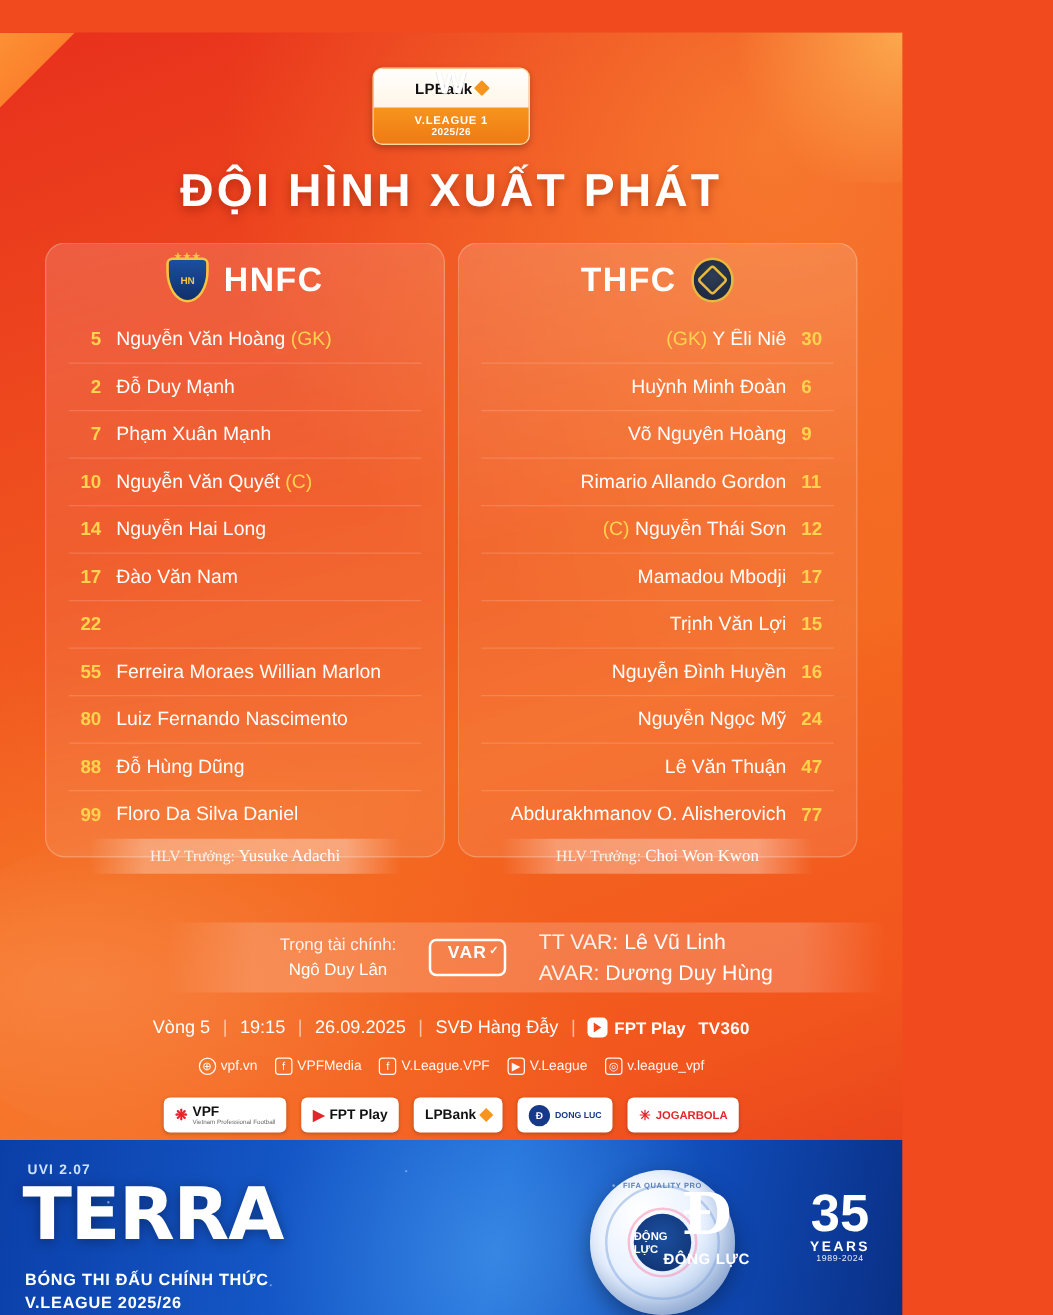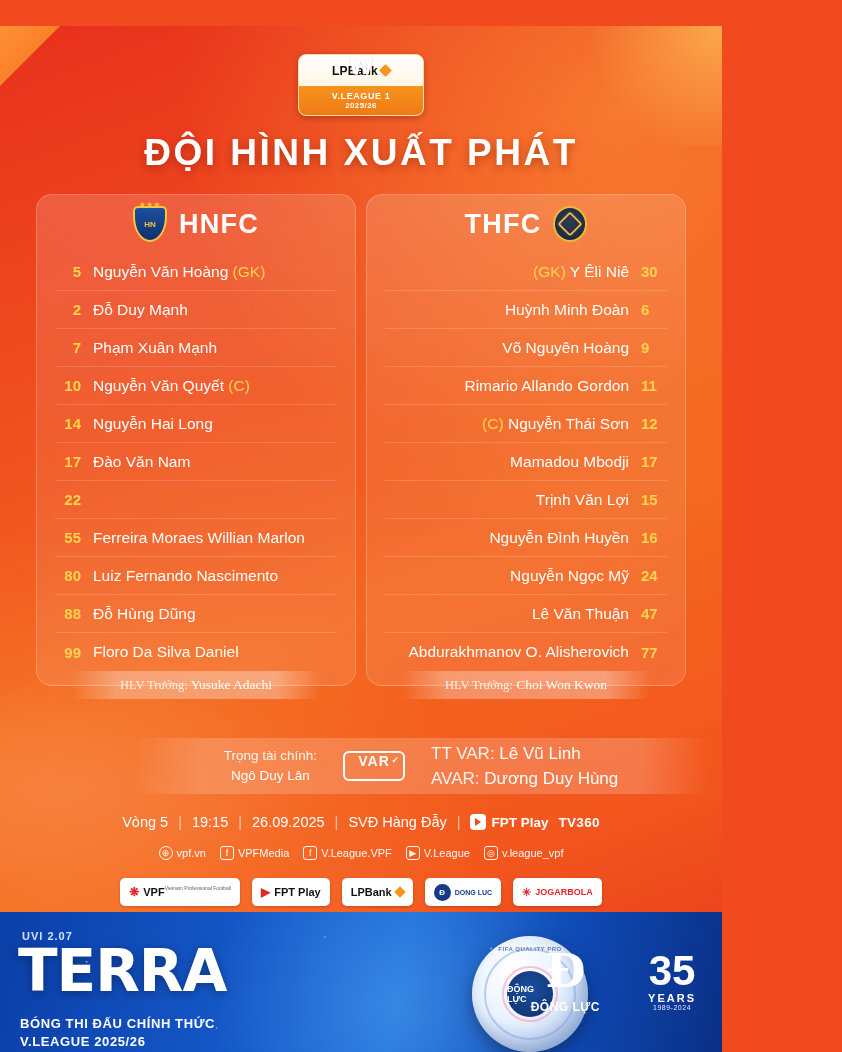--- a/index.html
+++ b/index.html
@@ -504,21 +504,21 @@
     </span>
     <span class="soc">
       <span class="ic sq">◎</span>
       <span>v.league_vpf</span>
     </span>
   </div>
 
   <div class="sponsors">
     <div class="sp vpf">
       <span class="mark">❋</span>
-      <span style="display:flex;flex-direction:row;align-items:flex-start;">
+      <span style="display:flex;flex-direction:column;align-items:flex-start;">
         <span>VPF</span>
         <span class="sub">Vietnam Professional Football</span>
       </span>
     </div>
     <div class="sp">
       <span class="mark">▶</span>
       <span>FPT Play</span>
     </div>
     <div class="sp lpb">
       <span>LPBank</span>

